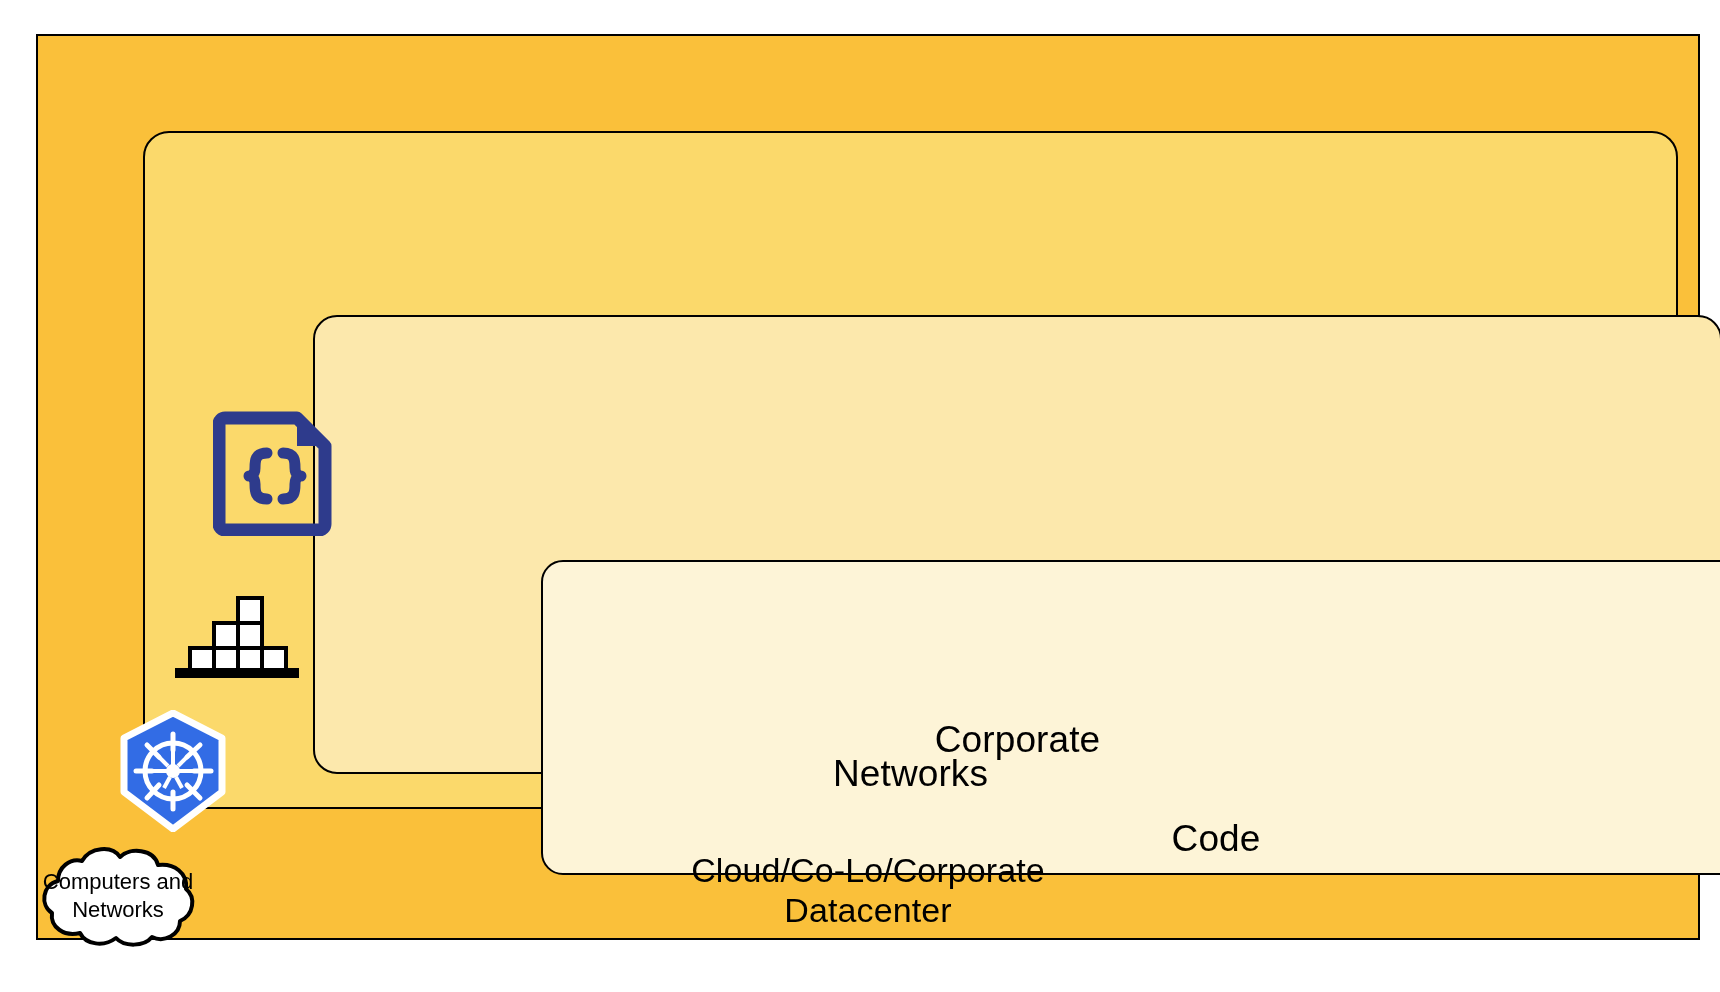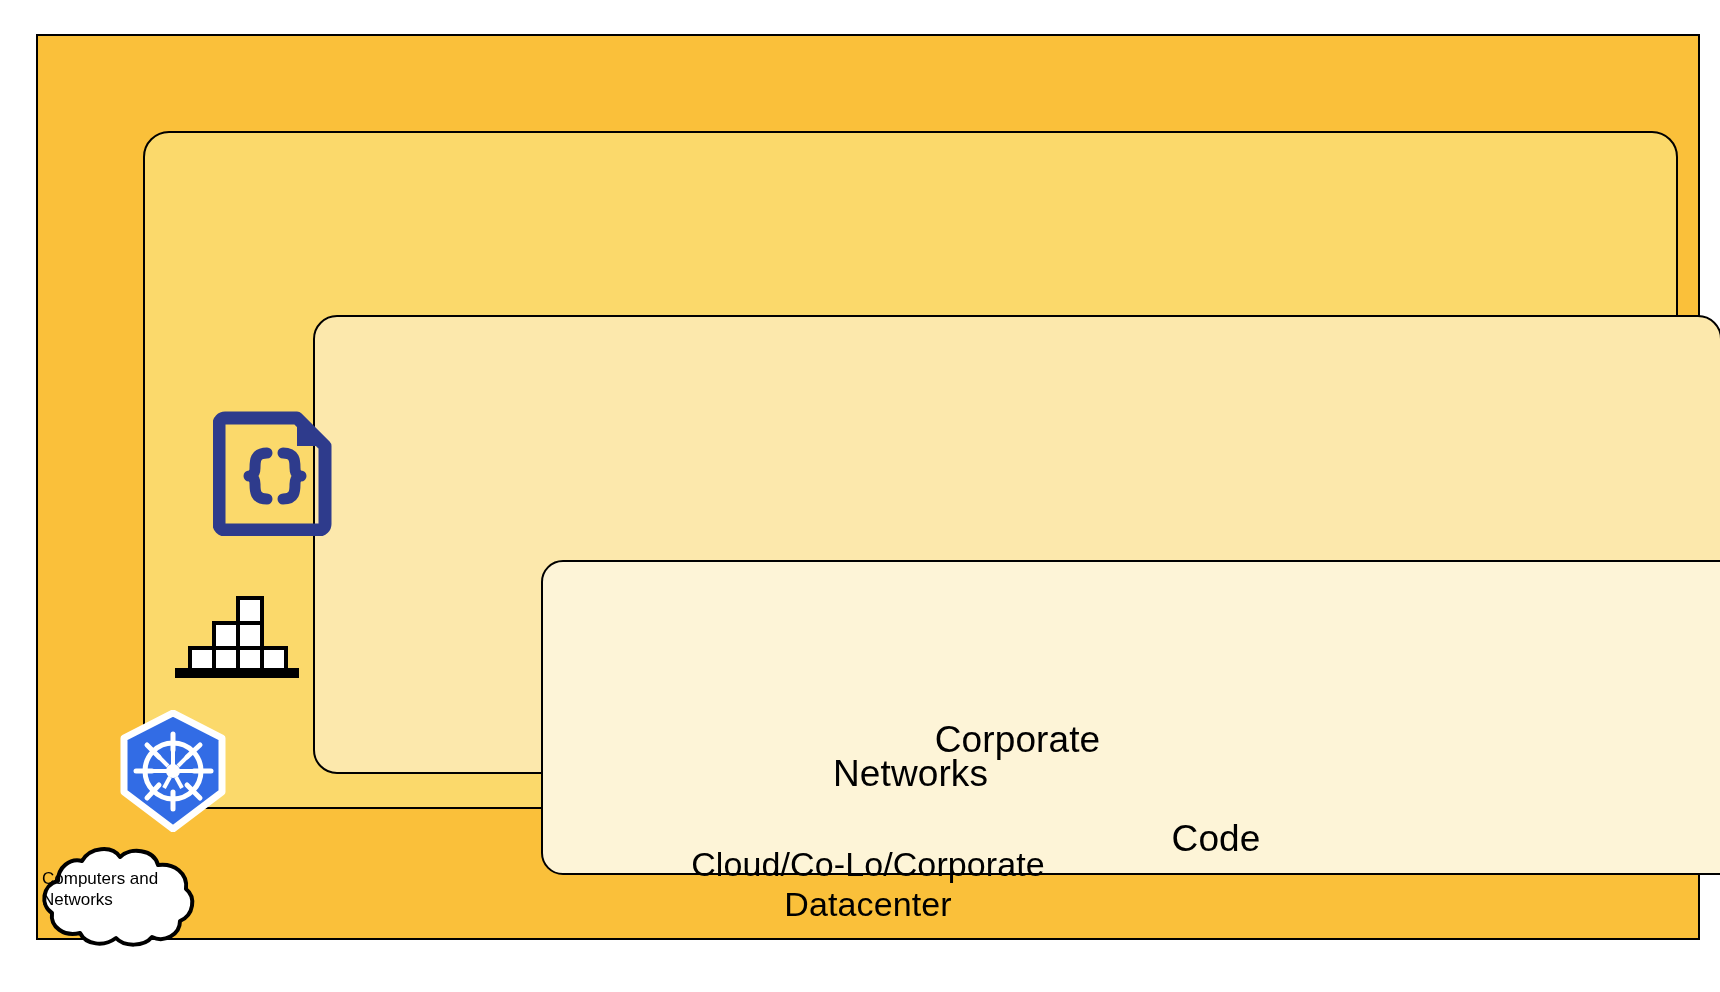--- a/index.html
+++ b/index.html
@@ -93,21 +93,21 @@
   .label-cluster {
     left: 0;
     right: 0;
     bottom: 11px;
     font-size: 37px;
   }
 
   .label-datacenter {
     left: 0;
     right: 0;
-    bottom: 14px;
+    bottom: 8px;
     font-size: 34px;
   }
 
   
   .icon-wrap {
     position: absolute;
     line-height: 0;
   }
 
   .icon-code {
@@ -137,22 +137,22 @@
     top: 845px;
     width: 160px;
     height: 102px;
   }
 
   .cloud-text {
     position: absolute;
     left: 42px;
     top: 868px;
     width: 152px;
-    text-align: left;
-    font-size: 17px;
+    text-align: center;
+    font-size: 22px;
     color: #000000;
     line-height: 1.25;
     white-space: pre-line;
     pointer-events: none;
   }
 </style>
 </head>
 <body>
 
 <div id="stage">

